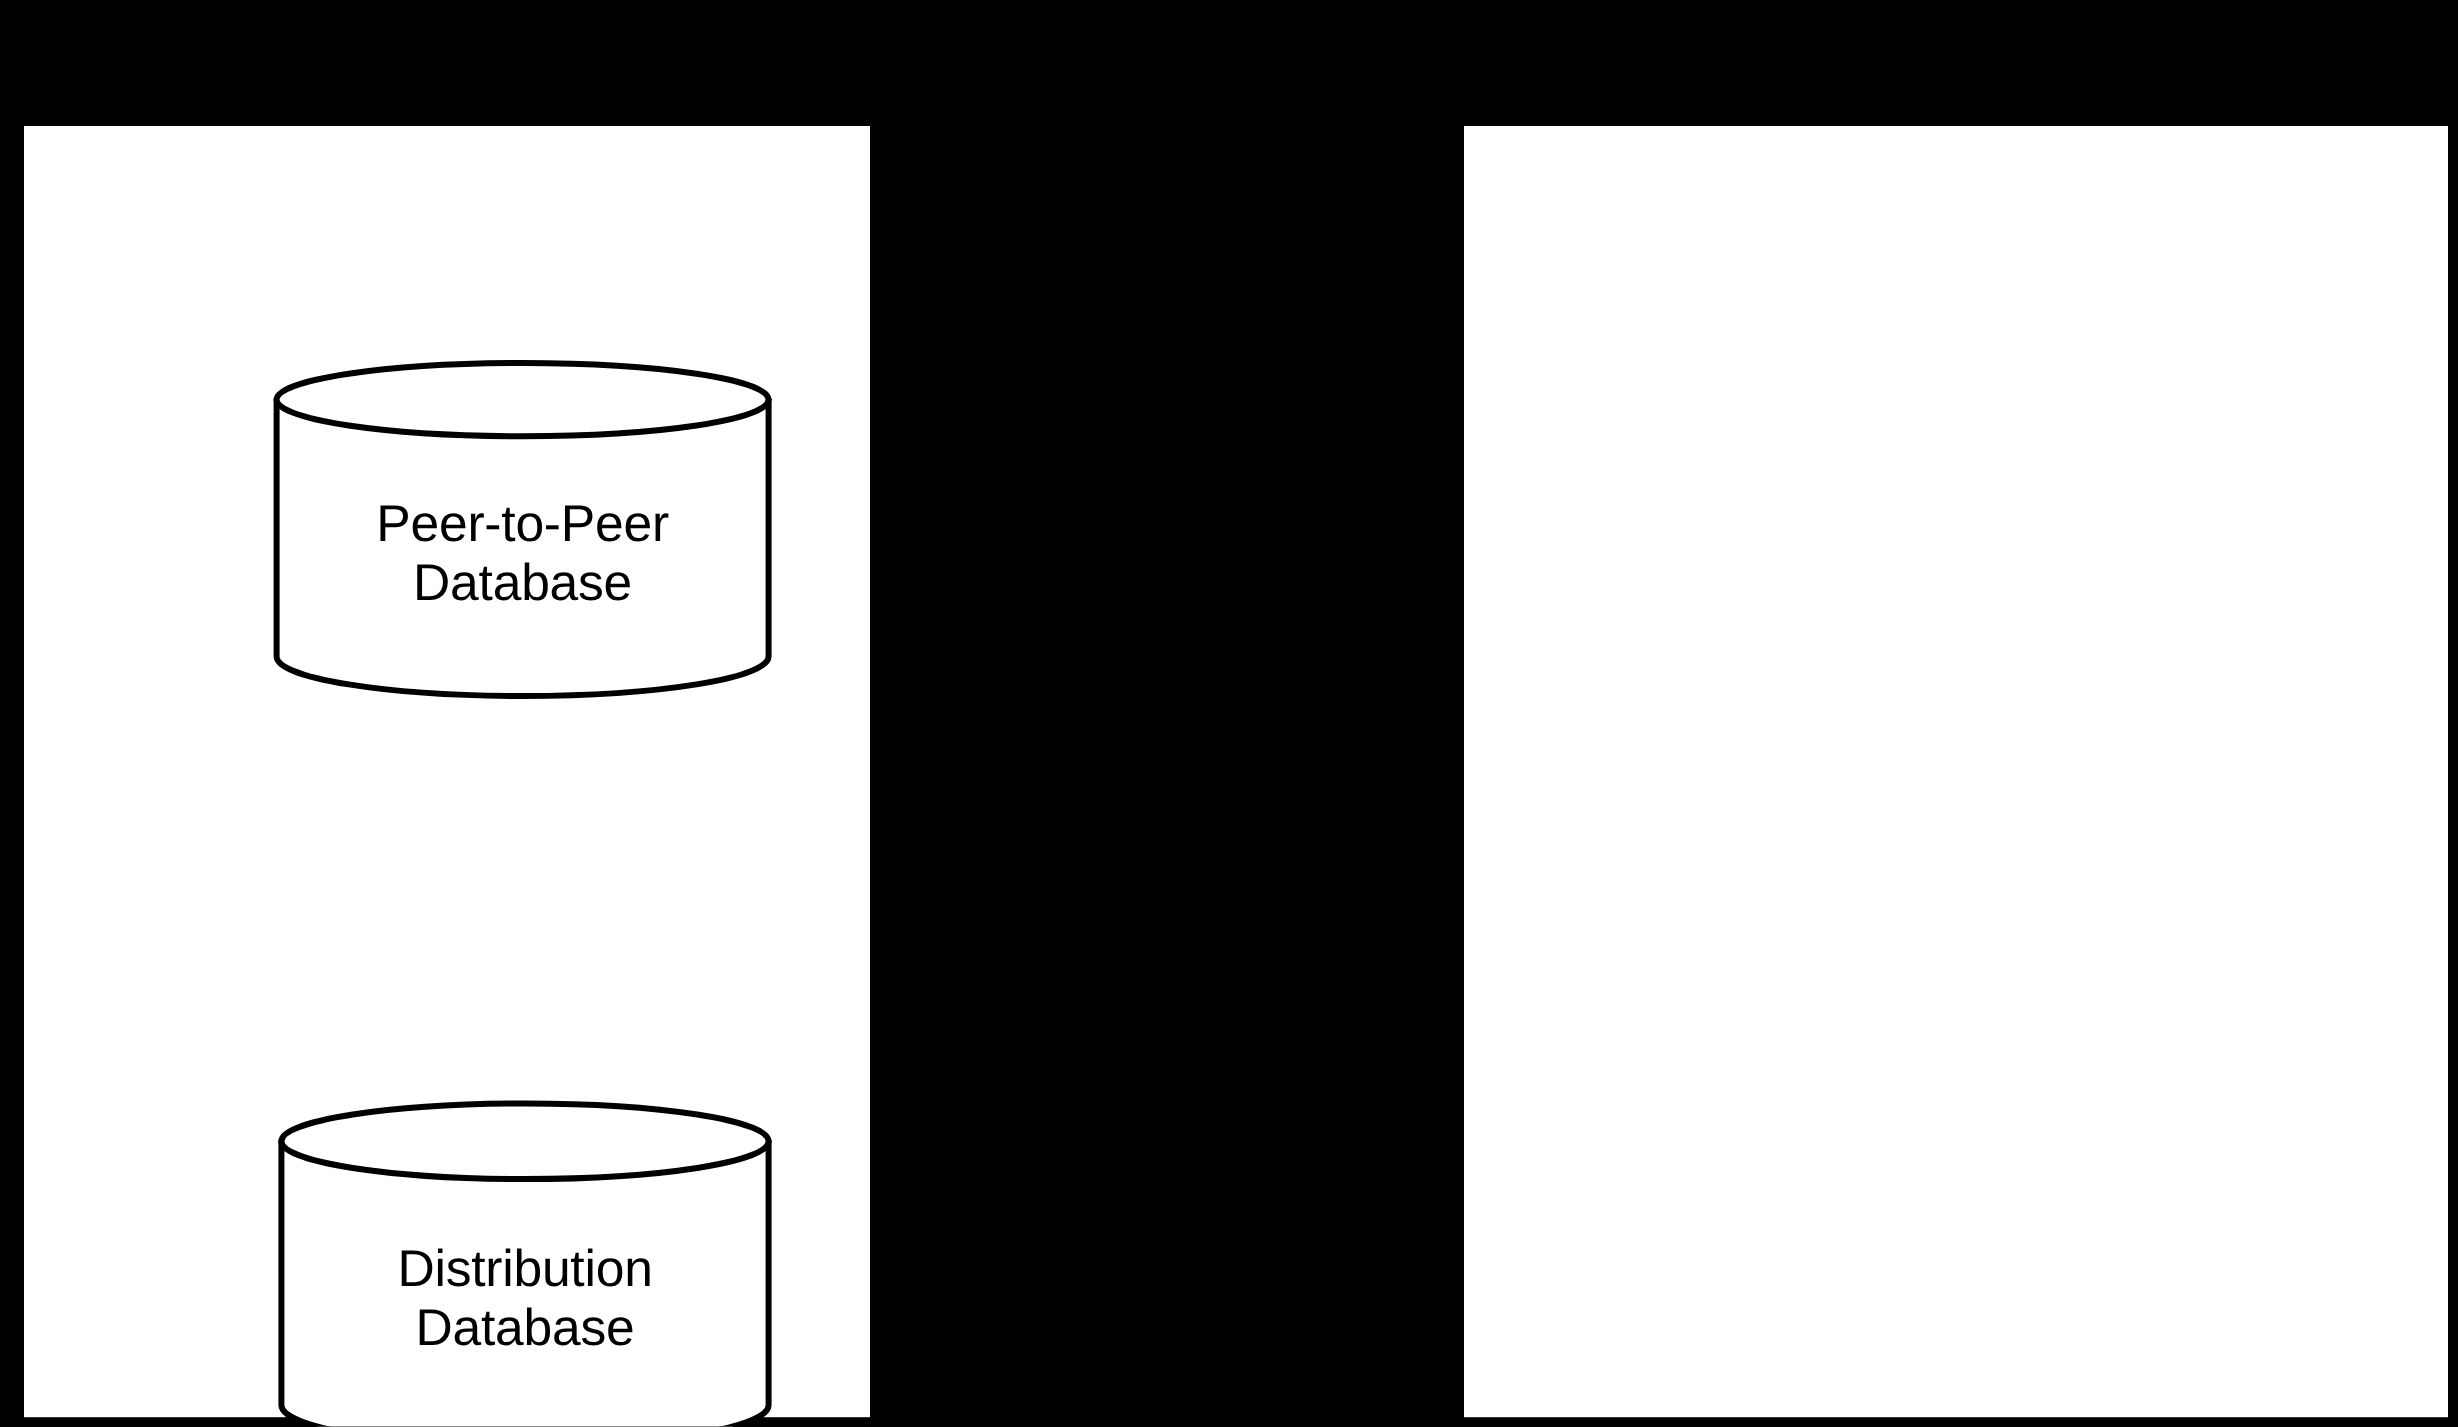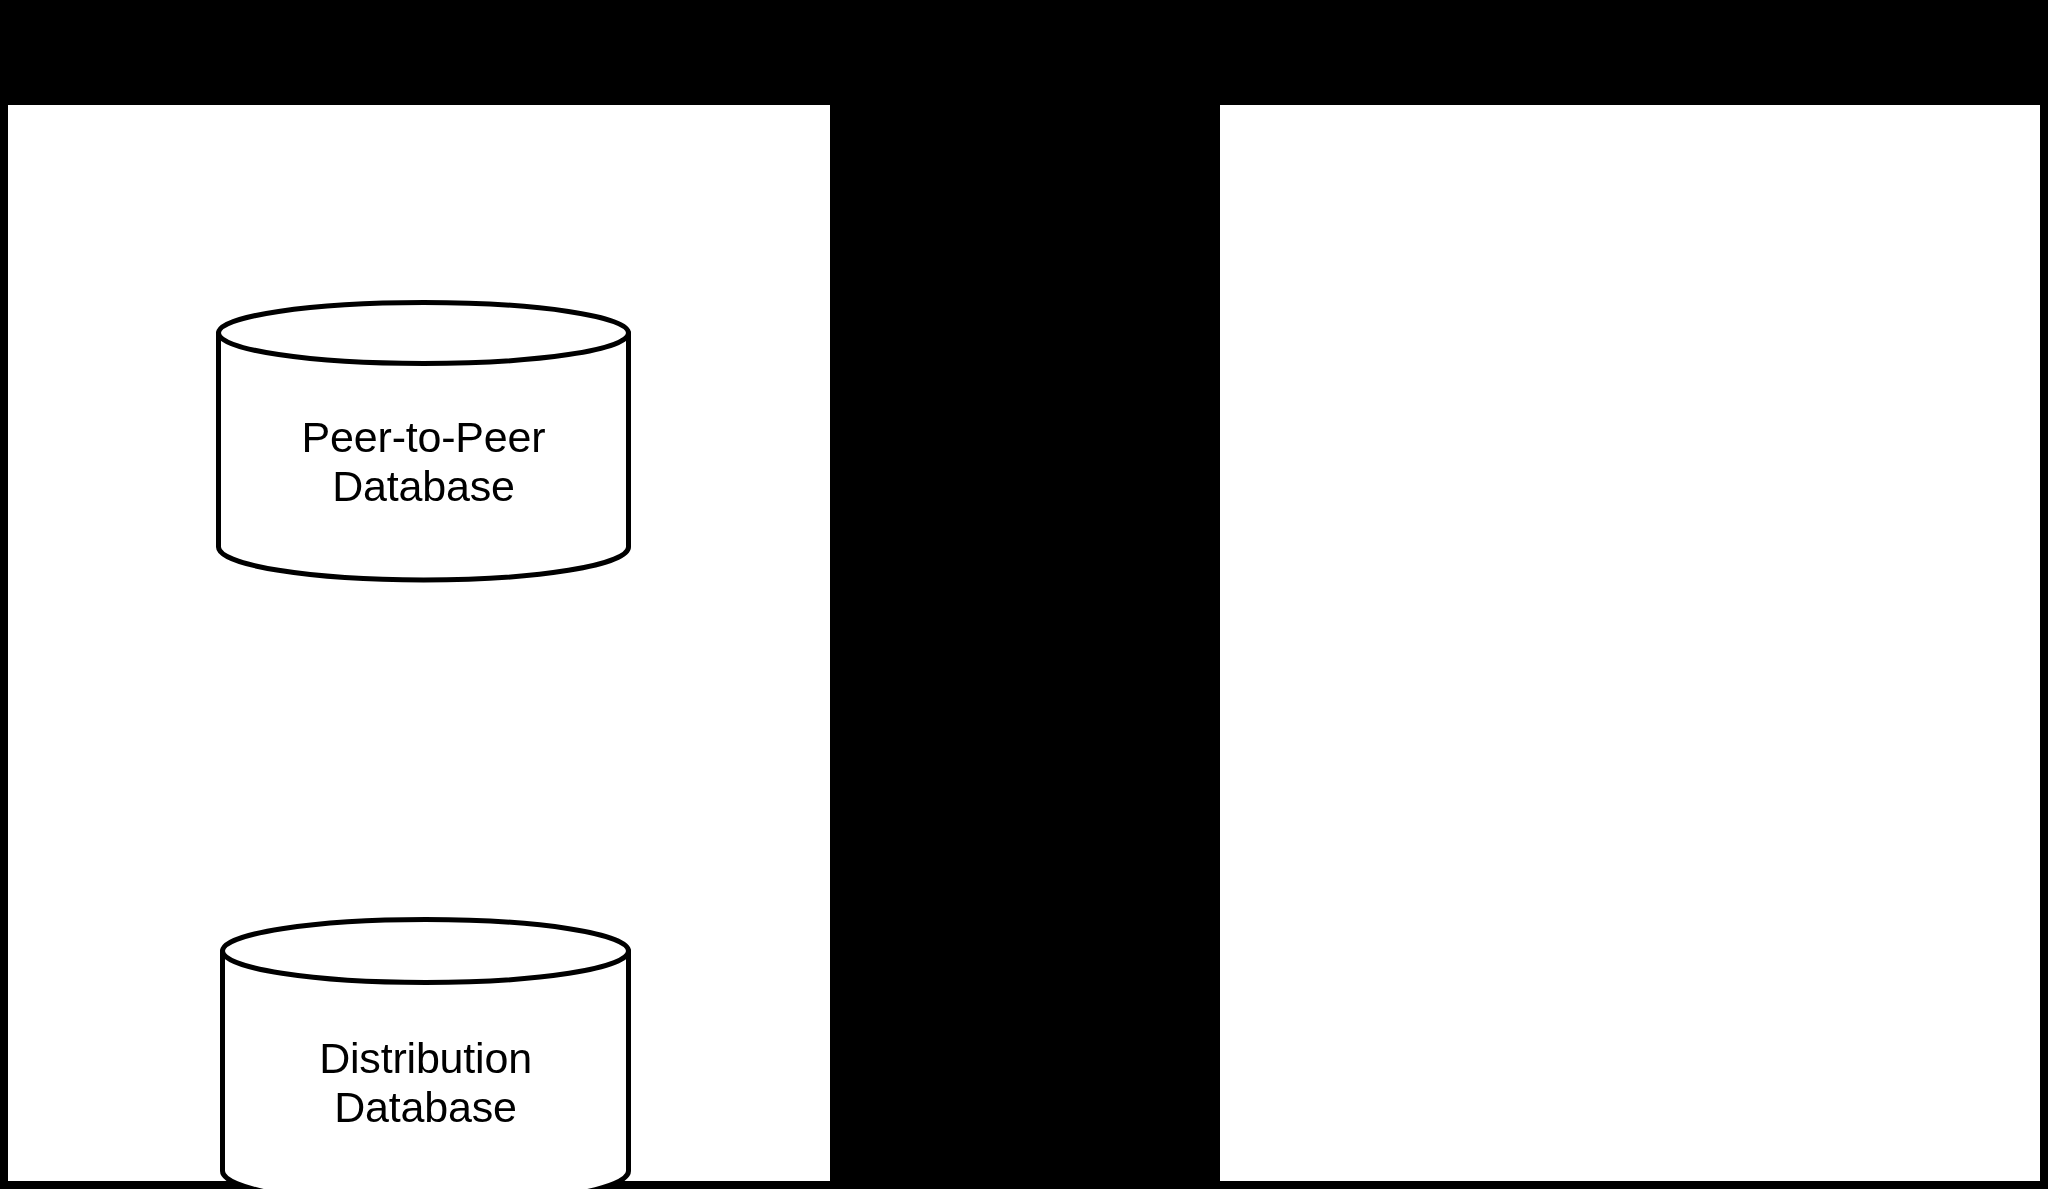--- a/index.html
+++ b/index.html
@@ -16,23 +16,23 @@
     width: 2048px;
     height: 1189px;
     background: #000000;
     overflow: hidden;
   }
   .panel {
     position: absolute;
     background: #FFFFFF;
   }
   #panel-left {
-    left: 8px;
+    left: 20px;
     top: 105px;
-    width: 822px;
+    width: 705px;
     height: 1076px;
   }
   #panel-right {
     left: 1220px;
     top: 105px;
     width: 820px;
     height: 1076px;
   }
   .cylinder {
     position: absolute;

